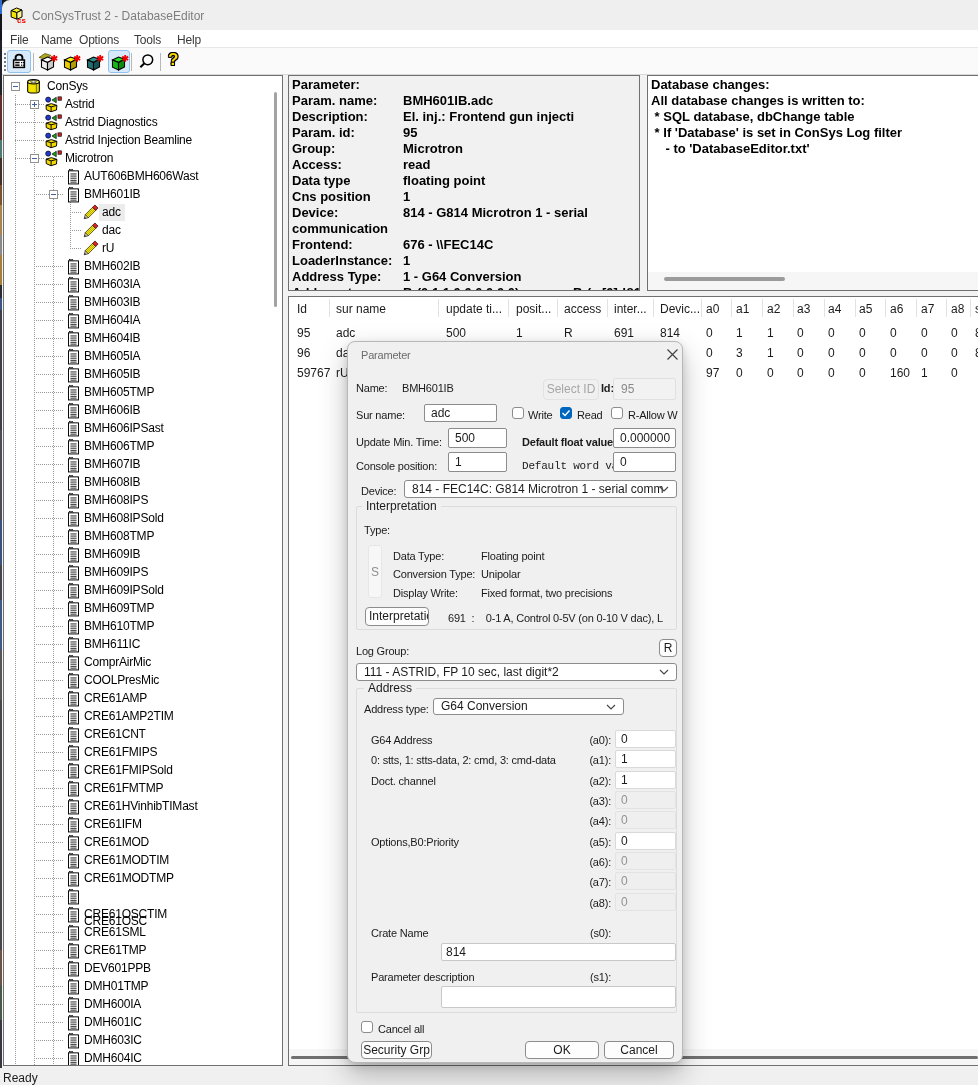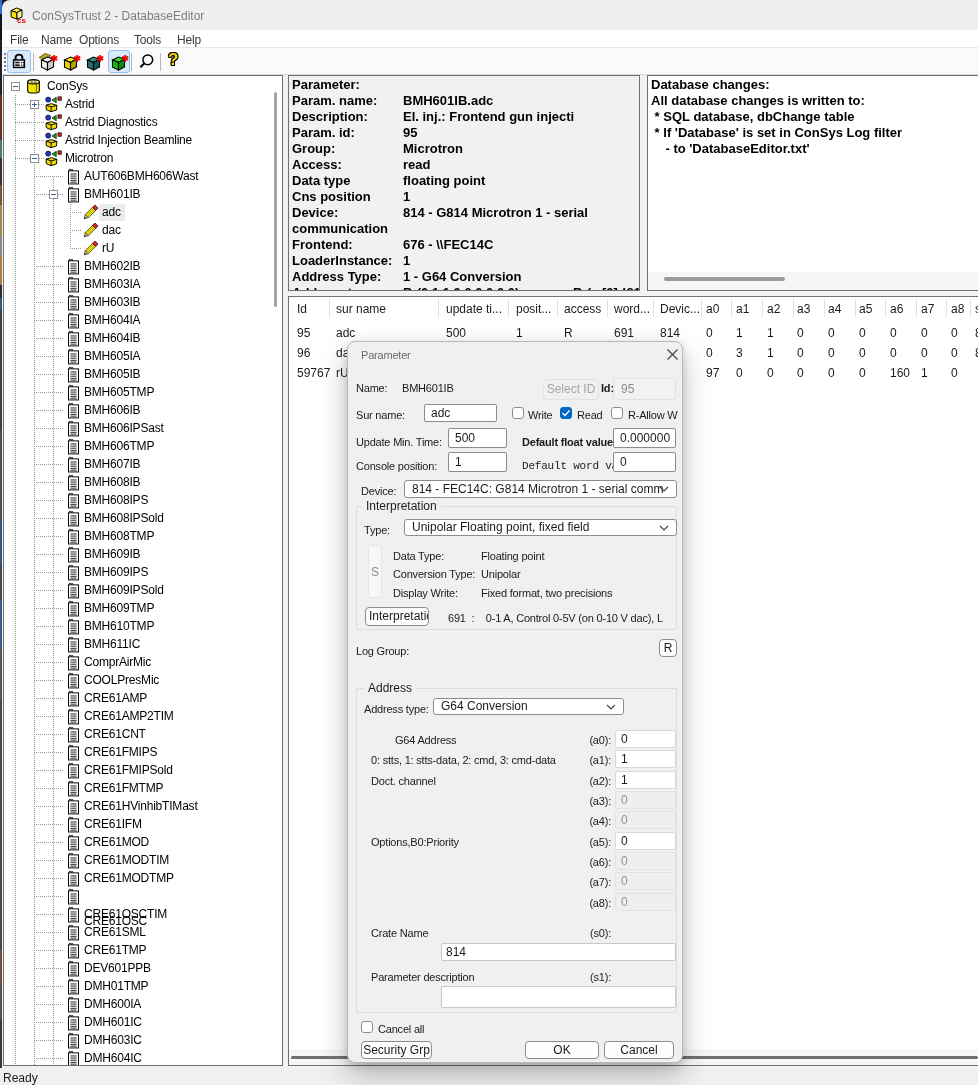--- a/index.html
+++ b/index.html
@@ -521,21 +521,21 @@
     <div class="hsep" style="left:566px;top:2px;height:18px"></div>
     <div class="hsep" style="left:596px;top:2px;height:18px"></div>
     <div class="hsep" style="left:627px;top:2px;height:18px"></div>
     <div class="hsep" style="left:657px;top:2px;height:18px"></div>
     <div class="hsep" style="left:681px;top:2px;height:18px"></div>
     <div class="t" style="left:8px;top:4px">Id</div>
     <div class="t" style="left:47px;top:4px">sur name</div>
     <div class="t" style="left:157px;top:4px">update ti...</div>
     <div class="t" style="left:227px;top:4px">posit...</div>
     <div class="t" style="left:275px;top:4px">access</div>
-    <div class="t" style="left:325px;top:4px">word...</div>
+    <div class="t" style="left:325px;top:4px">inter...</div>
     <div class="t" style="left:371px;top:4px">Devic...</div>
     <div class="t" style="left:417px;top:4px">a0</div>
     <div class="t" style="left:447px;top:4px">a1</div>
     <div class="t" style="left:478px;top:4px">a2</div>
     <div class="t" style="left:508px;top:4px">a3</div>
     <div class="t" style="left:539px;top:4px">a4</div>
     <div class="t" style="left:570px;top:4px">a5</div>
     <div class="t" style="left:601px;top:4px">a6</div>
     <div class="t" style="left:632px;top:4px">a7</div>
     <div class="t" style="left:662px;top:4px">a8</div>
@@ -614,41 +614,41 @@
     <div class="fld" style="left:100px;top:110px;width:59px;height:20px;line-height:16px">1</div>
     <div class="t dt" style="left:174px;top:116px;font-family:Liberation Mono, monospace;">Default word value:</div>
     <div class="fld" style="left:265px;top:110px;width:63px;height:20px;line-height:16px">0</div>
     <div class="t dt" style="left:13px;top:141px;">Device:</div>
     <div class="combo" style="left:56px;top:138px;width:273px;height:18px;line-height:14px"><span class="cv">814 - FEC14C: G814 Microtron 1 - serial communicati</span><svg class="chev" width="10" height="6" viewBox="0 0 10 6">
         <path d="M1 1 L5 5 L9 1" stroke="#454545" fill="none" stroke-width="1.1"></path>
       </svg></div>
     <div class="group" style="left:8px;top:164px;width:321px;height:124px"></div>
     <div class="glabel" style="left:14px;top:157px">Interpretation</div>
     <div class="t dt" style="left:16px;top:180px;">Type:</div>
-    <div class="combo" style="left:56px;top:177px;width:273px;height:17px;line-height:13px"><span class="cv">Unipolar Floating point, fixed field</span><svg class="chev" width="10" height="6" viewBox="0 0 10 6">
-        <path d="M1 1 L5 5 L9 1" stroke="#454545" fill="none" stroke-width="1.1"></path>
-      </svg></div>
     <div class="a" style="left:20px;top:203px;width:14px;height:53px;background:#f7f7f7;border:1px solid #e6e6e6;border-radius:3px;color:#8f8f8f;font-size:12px;text-align:center;line-height:53px">S</div>
     <div class="t dt" style="left:45px;top:206px;">Data Type:</div>
     <div class="t dt" style="left:133px;top:206px;">Floating point</div>
     <div class="t dt" style="left:45px;top:224px;">Conversion Type:</div>
     <div class="t dt" style="left:133px;top:224px;">Unipolar</div>
     <div class="t dt" style="left:45px;top:243px;">Display Write:</div>
     <div class="t dt" style="left:133px;top:243px;">Fixed format, two precisions</div>
     <div class="btn" style="left:17px;top:265px;width:64px;height:19px;line-height:17px;text-align:left;padding-left:3px">Interpretation</div>
     <div class="t dt" style="left:100px;top:268px;">691  :    0-1 A, Control 0-5V (on 0-10 V dac), L</div>
     <div class="t dt" style="left:8px;top:301px;">Log Group:</div>
     <div class="btn" style="left:311px;top:297px;width:18px;height:18px;line-height:16px">R</div>
+    <div class="combo" style="left:8px;top:321px;width:321px;height:18px;line-height:14px;font-size:12px"><span class="cv">111 - ASTRID, FP 10 sec, last digit*2</span><svg class="chev" width="10" height="6" viewBox="0 0 10 6">
+        <path d="M1 1 L5 5 L9 1" stroke="#454545" fill="none" stroke-width="1.1"></path>
+      </svg></div>
     <div class="group" style="left:8px;top:346px;width:321px;height:325px"></div>
     <div class="glabel" style="left:16px;top:339px">Address</div>
     <div class="t dt" style="left:16px;top:359px;">Address type:</div>
     <div class="combo" style="left:85px;top:356px;width:191px;height:17px;line-height:13px"><span class="cv">G64 Conversion</span><svg class="chev" width="10" height="6" viewBox="0 0 10 6">
         <path d="M1 1 L5 5 L9 1" stroke="#454545" fill="none" stroke-width="1.1"></path>
       </svg></div>
-    <div class="t dt" style="left:23px;top:390px;margin-left:24px;">G64 Address</div>
+    <div class="t dt" style="left:23px;top:390px;">G64 Address</div>
     <div class="t dt" style="left:220px;top:390px;width:43px;text-align:right">(a0):</div>
     <div class="fldl" style="left:267px;top:388px;width:61px;height:18px;line-height:14px;padding-left:5px">0</div>
     <div class="t dt" style="left:23px;top:410px;">0: stts, 1: stts-data, 2: cmd, 3: cmd-data</div>
     <div class="t dt" style="left:220px;top:410px;width:43px;text-align:right">(a1):</div>
     <div class="fldl" style="left:267px;top:408px;width:61px;height:18px;line-height:14px;padding-left:5px">1</div>
     <div class="t dt" style="left:23px;top:431px;">Doct. channel</div>
     <div class="t dt" style="left:220px;top:431px;width:43px;text-align:right">(a2):</div>
     <div class="fldl" style="left:267px;top:429px;width:61px;height:18px;line-height:14px;padding-left:5px">1</div>
     <div class="t dt" style="left:220px;top:451px;width:43px;text-align:right">(a3):</div>
     <div class="flddis" style="left:267px;top:449px;width:61px;height:18px;line-height:14px;padding-left:5px">0</div>

